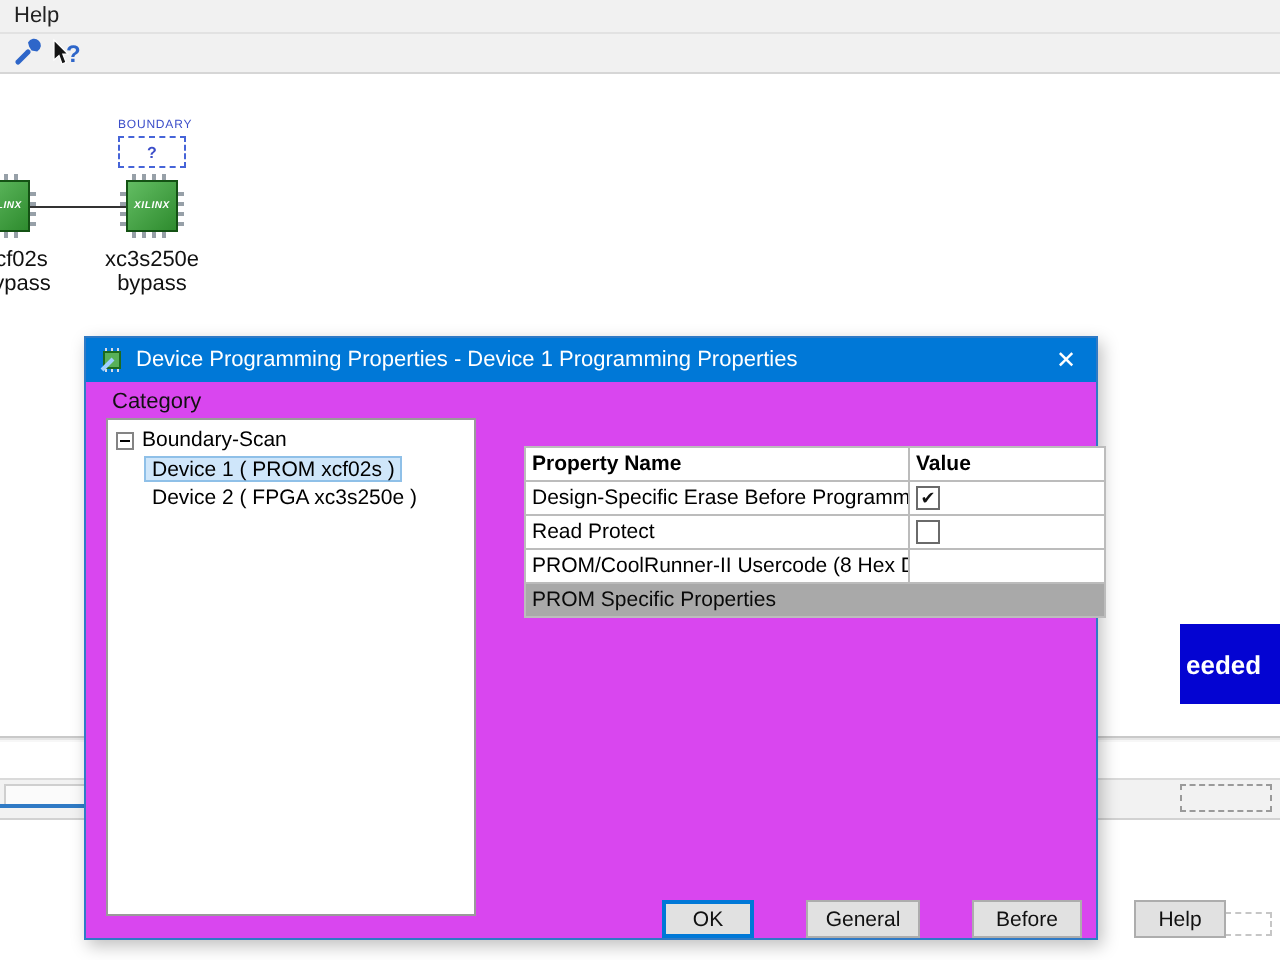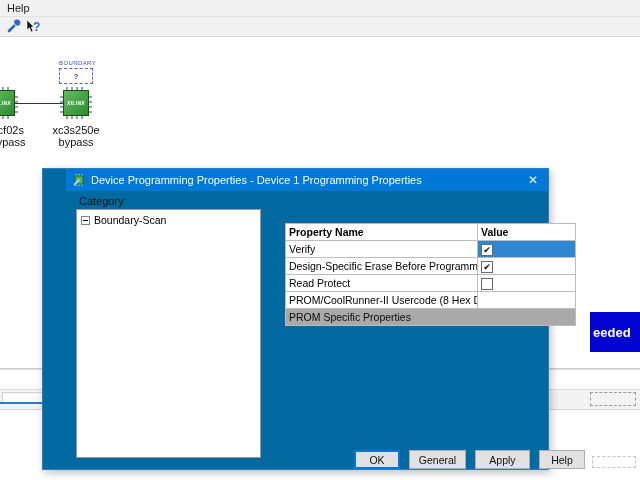--- a/index.html
+++ b/index.html
@@ -43,22 +43,22 @@
   .dashed-box-a { position:absolute; left:590px; top:392px; width:46px; height:14px; border:1px dashed #9a9a9a; }
   .dashed-box-b { position:absolute; left:592px; top:456px; width:44px; height:12px; border:1px dashed #c6c6c6; }
 
   
   .banner { position:absolute; left:590px; top:312px; width:62px; height:40px;
             display:flex; align-items:center; z-index:1; }
   .banner-text { color:#fff; font-weight:bold; font-size:13px; padding-left:3px; white-space:nowrap; }
 
   
   .dialog { position:absolute; left:42px; top:168px; width:507px; height:302px;
-            background:#0369a1; border:1px solid #2f7ac5; z-index:10;
-            box-shadow:2px 3px 8px rgba(0,0,0,.25);padding-left:23px; }
+            background:#d946ef; border:1px solid #2f7ac5; z-index:10;
+            box-shadow:2px 3px 8px rgba(0,0,0,.25); }
   .titlebar { height:22px; display:flex; align-items:center; padding:0 0 0 5px; color:#fff; }
   .title-icon { width:15px; height:15px; display:flex; align-items:center; justify-content:center; }
   .title-text { font-size:11px; margin-left:5px; white-space:nowrap; overflow:hidden; }
   .close-btn { margin-left:auto; width:30px; height:22px; display:flex; align-items:center;
                justify-content:center; font-size:12px; color:#fff; cursor:default; }
   .dialog-body { position:relative; width:100%; height:280px; }
   .category-label { position:absolute; left:13px; top:4px; font-size:11px; color:#111; }
   .tree-panel { position:absolute; left:10px; top:18px; width:185px; height:249px;
                 background:#fff; border:1px solid #9a9a9a; font-size:10.5px; padding:3px 2px; overflow:hidden; }
   .tree-root-row { display:flex; align-items:center; height:14px; padding-left:2px; }
@@ -77,21 +77,21 @@
                                    text-align:left; white-space:nowrap; overflow:hidden; }
   .prop-table th { font-weight:bold; background:#fff; }
   .col-name { width:192px; }
   .col-value { width:98px; }
   td.section-cell { background:#a9a9a9; color:#0a0a0a; }
   td.value-cell.selected { background:#2f86d1; }
   .checkbox { display:inline-block; width:12px; height:12px; border:1px solid #6a6a6a; background:#fff;
               line-height:11px; text-align:center; font-size:9px; color:#111; vertical-align:middle; }
 
   
-  .button-row { position:absolute; left:288px; top:259px; display:flex; gap:9px; }
+  .button-row { position:absolute; left:288px; top:259px; display:flex; gap:26px; }
   .dlg-btn { height:19px; background:#e1e1e1; border:1px solid #adadad; font-size:10.5px;
              font-family:"Liberation Sans", sans-serif; color:#111; padding:0 4px; }
   .dlg-btn.default { border:1px solid #0078d7; box-shadow:inset 0 0 0 1px #0078d7; }
   .w-ok { width:46px; } .w-cancel { width:57px; } .w-apply { width:55px; } .w-help { width:46px; }
 </style>
 </head>
 <body>
 
 <div id="screen">
 
@@ -175,54 +175,54 @@
       <span class="close-btn">✕</span>
     </div>
     <div class="dialog-body">
       <span class="category-label">Category</span>
 
       <div class="tree-panel">
         <div class="tree-root-row">
           <span class="expander"></span>
           <span class="tree-root-label">Boundary-Scan</span>
         </div>
+        <div class="tree-children">
+            <div class="tree-item selected">Device 1 ( PROM xcf02s )</div>
+            <div class="tree-item">Device 2 ( FPGA xc3s250e )</div>
+          </div>
       </div>
 
       <table class="prop-table">
         <thead>
           <tr>
             <th class="col-name">Property Name</th>
             <th class="col-value">Value</th>
           </tr>
         </thead>
         <tbody id="prop-rows">
             <tr>
-              <td class="name-cell col-name">Verify</td>
-              <td class="value-cell col-value selected"><span class="checkbox checked">✔</span></td>
-            </tr>
-            <tr>
               <td class="name-cell col-name">Design-Specific Erase Before Programming</td>
               <td class="value-cell col-value"><span class="checkbox checked">✔</span></td>
             </tr>
             <tr>
               <td class="name-cell col-name">Read Protect</td>
               <td class="value-cell col-value"><span class="checkbox"></span></td>
             </tr>
             <tr>
               <td class="name-cell col-name">PROM/CoolRunner-II Usercode (8 Hex Digits)</td>
               <td class="value-cell col-value"></td>
             </tr>
             <tr>
               <td colspan="2" class="section-cell">PROM Specific Properties</td>
             </tr>
           </tbody>
       </table>
 
       <div class="button-row">
         <button class="dlg-btn default w-ok">OK</button>
         <button class="dlg-btn w-cancel">General</button>
-        <button class="dlg-btn w-apply">Apply</button>
+        <button class="dlg-btn w-apply">Before</button>
         <button class="dlg-btn w-help">Help</button>
       </div>
     </div>
   </div>
 
 </div>
 
 </body></html>

